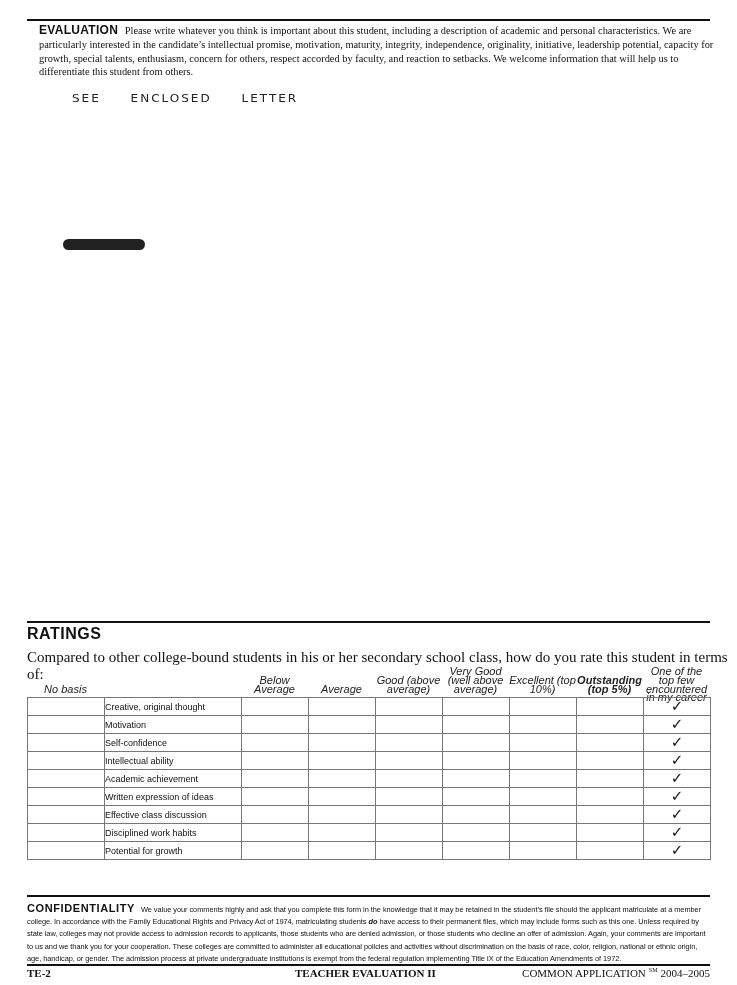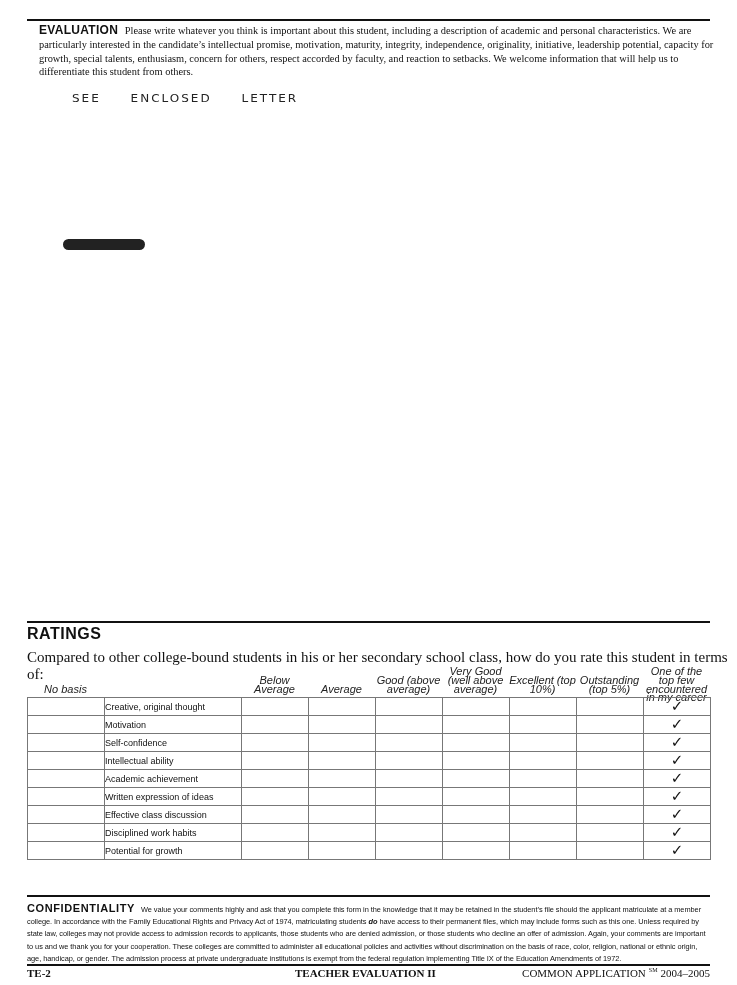--- a/index.html
+++ b/index.html
@@ -67,21 +67,21 @@
 </div>
 <div class="colhead" style="left:375px;top:676px;width:67px;">
   <span>Good (above average)</span>
 </div>
 <div class="colhead" style="left:442px;top:667px;width:67px;">
   <span>Very Good (well above average)</span>
 </div>
 <div class="colhead" style="left:509px;top:676px;width:67px;">
   <span>Excellent (top 10%)</span>
 </div>
-<div class="colhead" style="left:576px;top:676px;width:67px;">
+<div class="colhead" style="left:576px;top:676px;width:67px;font-weight:bold;">
   <span>Outstanding (top 5%)</span>
 </div>
 <div class="colhead" style="left:643px;top:667px;width:67px;">
   <span>One of the top few encountered in my career</span>
 </div>
 
 <table id="ratings-table">
   <colgroup>
     <col style="width:77px">
       <col style="width:137px">

